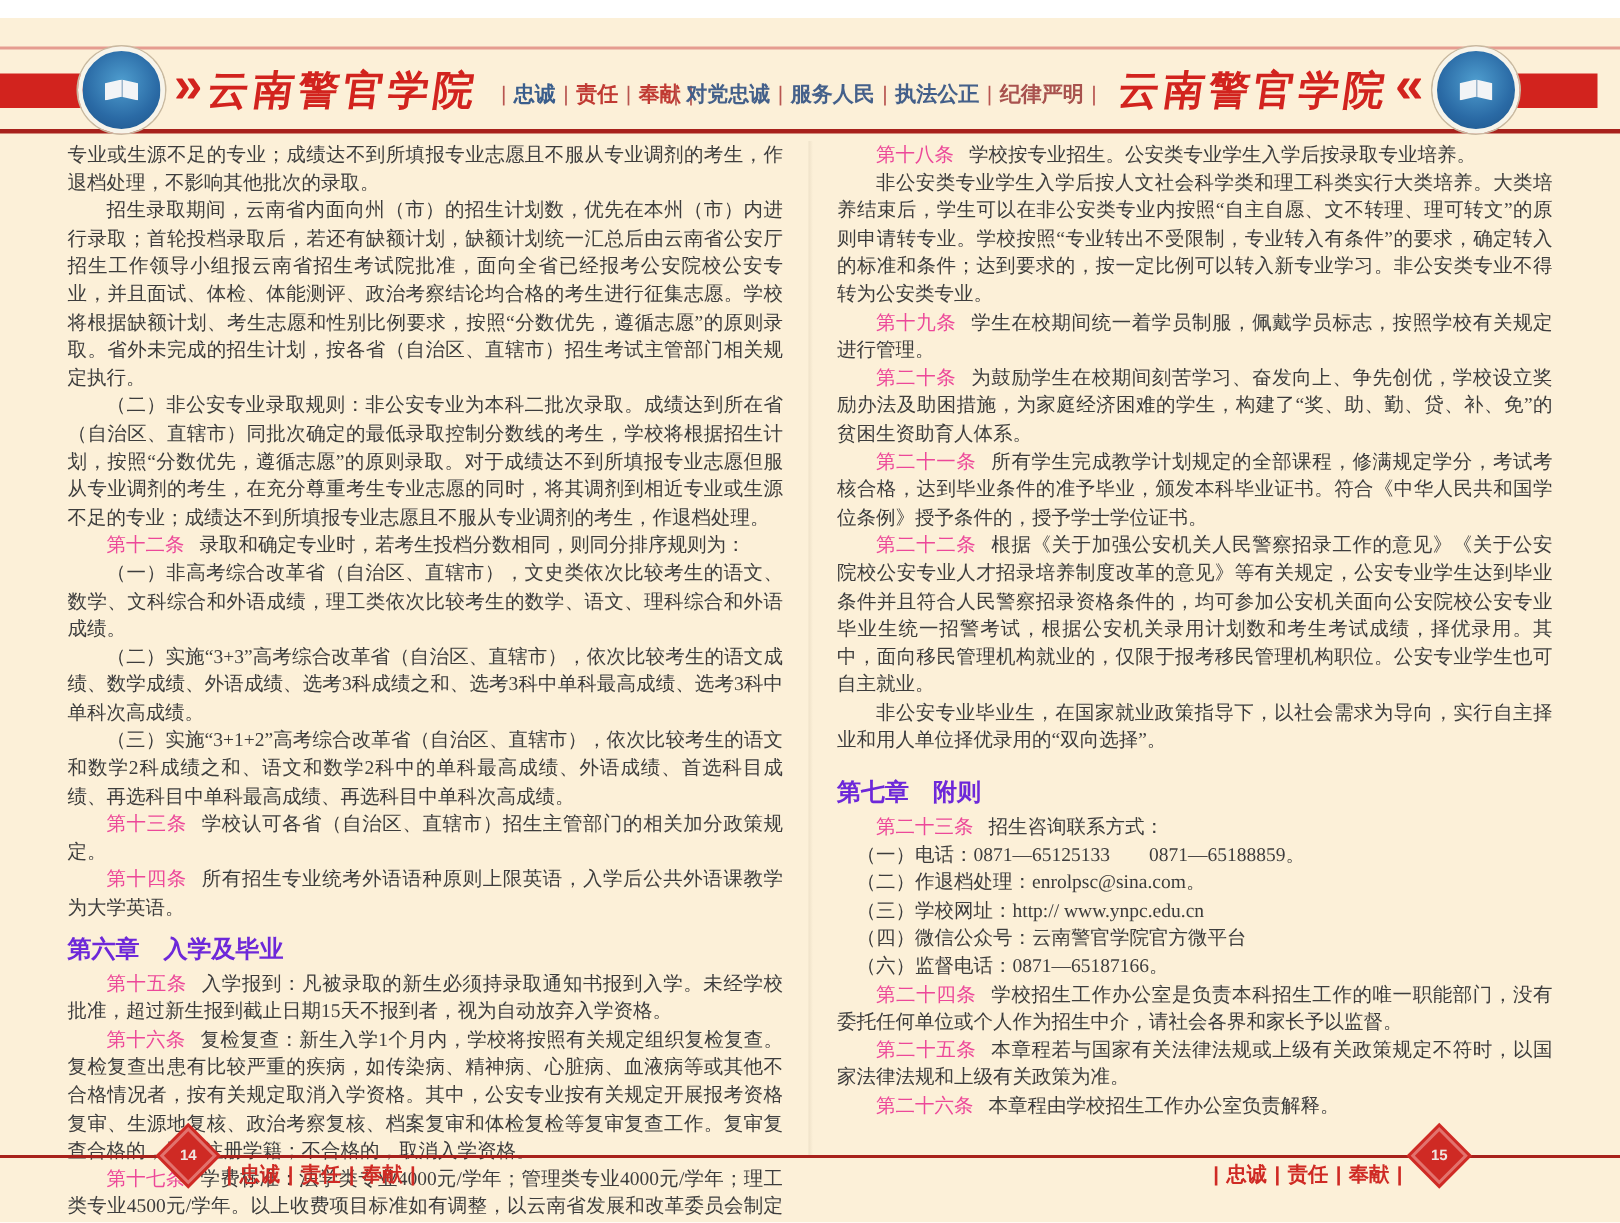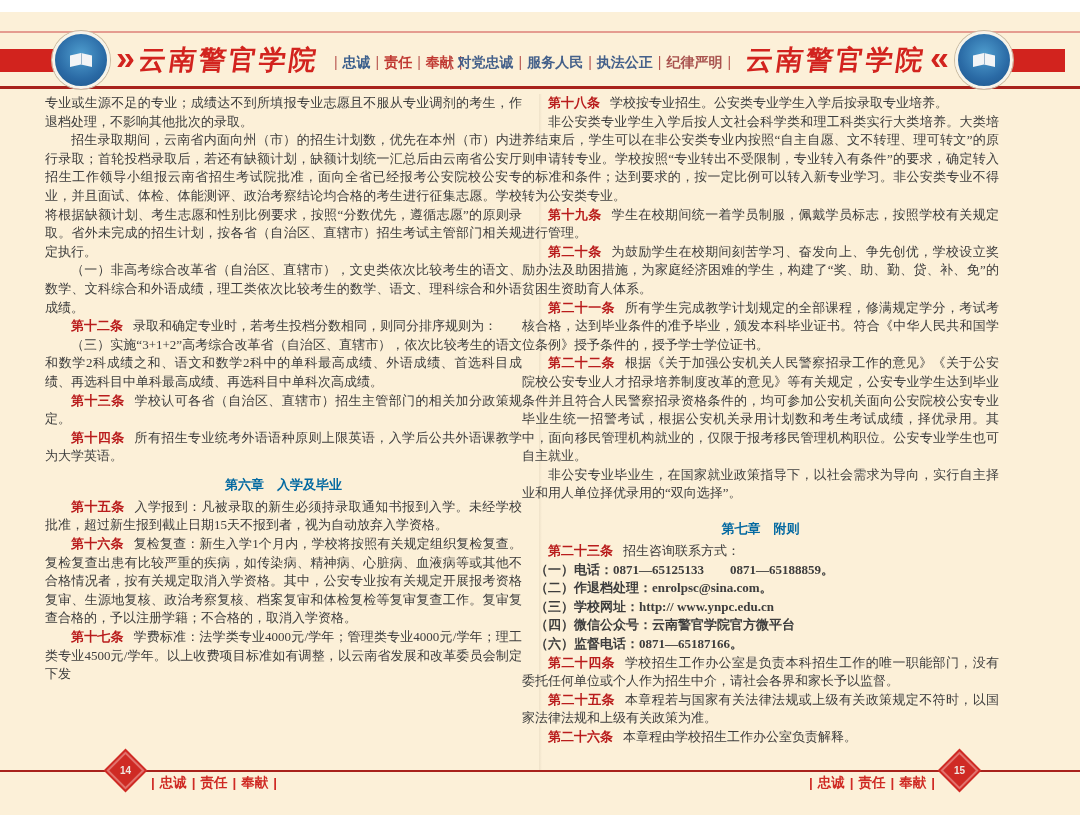--- a/index.html
+++ b/index.html
@@ -31,29 +31,29 @@
                transform:skewX(-8deg);font-family:"Liberation Serif", serif;white-space:nowrap;}
   .slg{font-family:"Liberation Sans", sans-serif;font-weight:bold;font-size:14px;
        white-space:nowrap;margin:6px 10px 0 10px;}
   .slg .sep{color:#b85550;margin:0 5px;font-weight:normal;}
   .s-blue{color:#3a5e8c;}
   .s-red{color:#c03a33;}
   .s-navy{color:#44608a;}
   .s-wred{color:#a8524e;}
 
   
-  .spread{position:absolute;left:45px;top:94px;width:990px;height:676px;display:flex;}
+  .spread{position:absolute;left:45px;top:94px;width:990px;height:676px;display:flex;gap:36px;}
   .gutter{position:absolute;left:539px;top:94px;width:3px;height:676px;
           background:linear-gradient(to right, rgba(120,100,70,0.10), rgba(120,100,70,0));}
   .col{width:477px;font-size:13px;line-height:18.6px;color:#3d3d3d;}
   .col p{margin:0;text-align:justify;}
   .indent{text-indent:2em;}
-  .contact{text-indent:1em;text-align:left;font-weight:bold;}
-  .art{color:#b91c1c;font-weight:bold;margin-right:10px;}
-  .chapter{color:#0369a1;text-align:center;font-size:13px;font-weight:bold;
+  .contact{text-indent:1em;text-align:left;}
+  .art{color:#ec4899;font-weight:normal;margin-right:10px;}
+  .chapter{color:#6d28d9;font-size:16px;font-weight:bold;
            margin:9px 0 4px 0;line-height:19px;}
   .chapter.gap-top{margin-top:16px;}
 
   
   .footer-rule{position:absolute;left:0;top:770px;width:1080px;height:2px;background:#a8221c;}
   .diamond{position:absolute;width:23px;height:23px;background:#cf2a24;transform:rotate(45deg);
            border:2px solid #e2726d;box-shadow:0 0 0 2px #cf2a24;z-index:3;
            display:flex;align-items:center;justify-content:center;}
   .diamond span{transform:rotate(-45deg);color:#efe6e0;font-size:10px;font-weight:bold;
                 font-family:"Liberation Sans", sans-serif;}
@@ -93,22 +93,24 @@
   </div>
 
   <div class="header-rule"></div>
   <div class="gutter"></div>
 
   <main class="spread">
 
     <section class="col">
       <p class="para"><span>专业或生源不足的专业；成绩达不到所填报专业志愿且不服从专业调剂的考生，作退档处理，不影响其他批次的录取。</span></p>
       <p class="para indent"><span>招生录取期间，云南省内面向州（市）的招生计划数，优先在本州（市）内进行录取；首轮投档录取后，若还有缺额计划，缺额计划统一汇总后由云南省公安厅招生工作领导小组报云南省招生考试院批准，面向全省已经报考公安院校公安专业，并且面试、体检、体能测评、政治考察结论均合格的考生进行征集志愿。学校将根据缺额计划、考生志愿和性别比例要求，按照“分数优先，遵循志愿”的原则录取。省外未完成的招生计划，按各省（自治区、直辖市）招生考试主管部门相关规定执行。</span></p>
+      <p class="para indent"><span>（二）非公安专业录取规则：非公安专业为本科二批次录取。成绩达到所在省（自治区、直辖市）同批次确定的最低录取控制分数线的考生，学校将根据招生计划，按照“分数优先，遵循志愿”的原则录取。对于成绩达不到所填报专业志愿但服从专业调剂的考生，在充分尊重考生专业志愿的同时，将其调剂到相近专业或生源不足的专业；成绩达不到所填报专业志愿且不服从专业调剂的考生，作退档处理。</span></p>
+      <p class="para indent"><span class="art">第十二条</span><span>录取和确定专业时，若考生投档分数相同，则同分排序规则为：</span></p>
       <p class="para indent"><span>（一）非高考综合改革省（自治区、直辖市），文史类依次比较考生的语文、数学、文科综合和外语成绩，理工类依次比较考生的数学、语文、理科综合和外语成绩。</span></p>
-      <p class="para indent"><span class="art">第十二条</span><span>录取和确定专业时，若考生投档分数相同，则同分排序规则为：</span></p>
+      <p class="para indent"><span>（二）实施“3+3”高考综合改革省（自治区、直辖市），依次比较考生的语文成绩、数学成绩、外语成绩、选考3科成绩之和、选考3科中单科最高成绩、选考3科中单科次高成绩。</span></p>
       <p class="para indent"><span>（三）实施“3+1+2”高考综合改革省（自治区、直辖市），依次比较考生的语文和数学2科成绩之和、语文和数学2科中的单科最高成绩、外语成绩、首选科目成绩、再选科目中单科最高成绩、再选科目中单科次高成绩。</span></p>
       <p class="para indent"><span class="art">第十三条</span><span>学校认可各省（自治区、直辖市）招生主管部门的相关加分政策规定。</span></p>
       <p class="para indent"><span class="art">第十四条</span><span>所有招生专业统考外语语种原则上限英语，入学后公共外语课教学为大学英语。</span></p>
       <h3 class="chapter">第六章　入学及毕业</h3>
       <p class="para indent"><span class="art">第十五条</span><span>入学报到：凡被录取的新生必须持录取通知书报到入学。未经学校批准，超过新生报到截止日期15天不报到者，视为自动放弃入学资格。</span></p>
       <p class="para indent"><span class="art">第十六条</span><span>复检复查：新生入学1个月内，学校将按照有关规定组织复检复查。复检复查出患有比较严重的疾病，如传染病、精神病、心脏病、血液病等或其他不合格情况者，按有关规定取消入学资格。其中，公安专业按有关规定开展报考资格复审、生源地复核、政治考察复核、档案复审和体检复检等复审复查工作。复审复查合格的，予以注册学籍；不合格的，取消入学资格。</span></p>
       <p class="para indent"><span class="art">第十七条</span><span>学费标准：法学类专业4000元/学年；管理类专业4000元/学年；理工类专业4500元/学年。以上收费项目标准如有调整，以云南省发展和改革委员会制定下发</span></p>
     </section>
 
     <section class="col">

